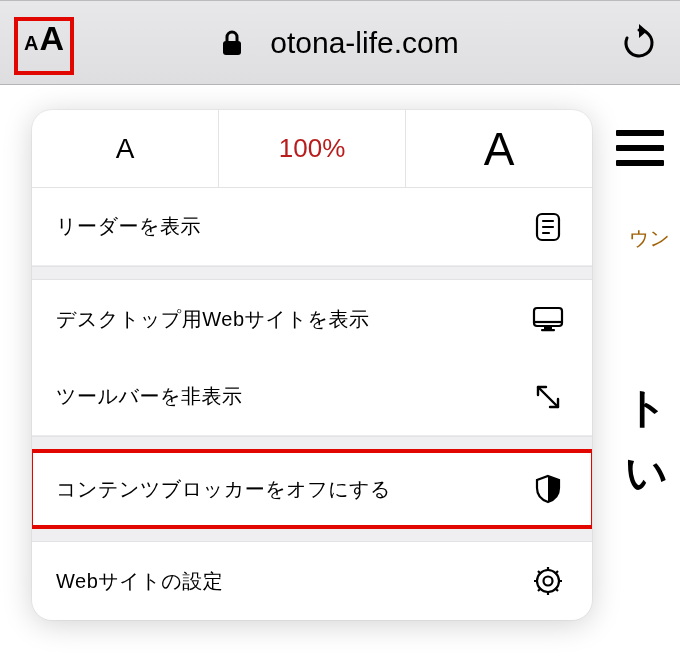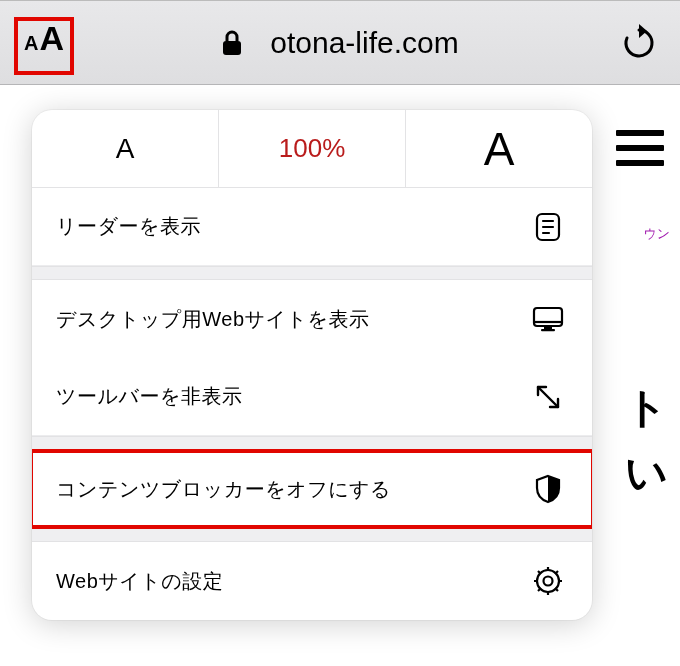--- a/index.html
+++ b/index.html
@@ -58,21 +58,21 @@
     top: 85px; left: 0; right: 0; bottom: 0;
     background: #fff;
   }
   .page-bg .hamb {
     position: absolute;
     right: 16px;
     top: 36px;
     width: 48px;
   }
   .hamb .bar { height: 6px; background: #000; margin: 9px 0; border-radius: 1px; }
-  .page-bg .t1 { position: absolute; right: 10px; top: 140px; font-size: 13px; color: #a21caf; }
+  .page-bg .t1 { position: absolute; right: 10px; top: 140px; font-size: 20px; color: #a16207; }
   .page-bg .t2 { position: absolute; right: 12px; top: 295px; font-size: 42px; font-weight: 700; color: #000; }
   .page-bg .t3 { position: absolute; right: 12px; top: 360px; font-size: 42px; font-weight: 700; color: #000; }
   
   .popover {
     position: absolute;
     left: 32px;
     top: 110px;
     width: 560px;
     background: #fff;
     border-radius: 20px;

